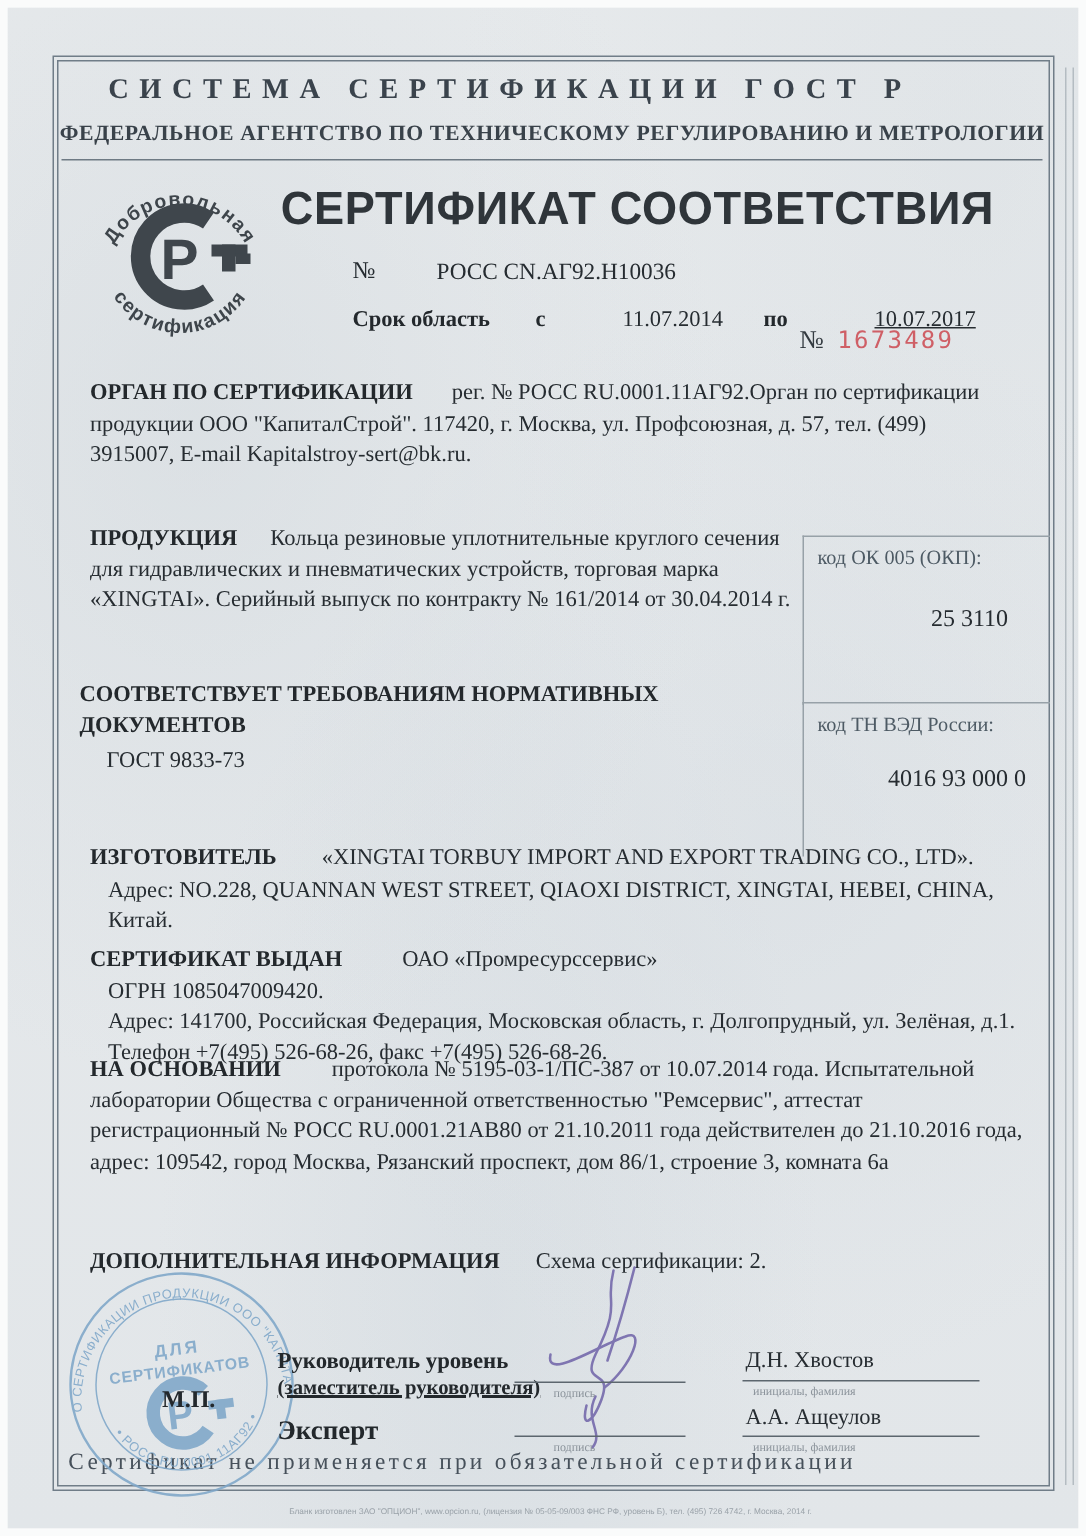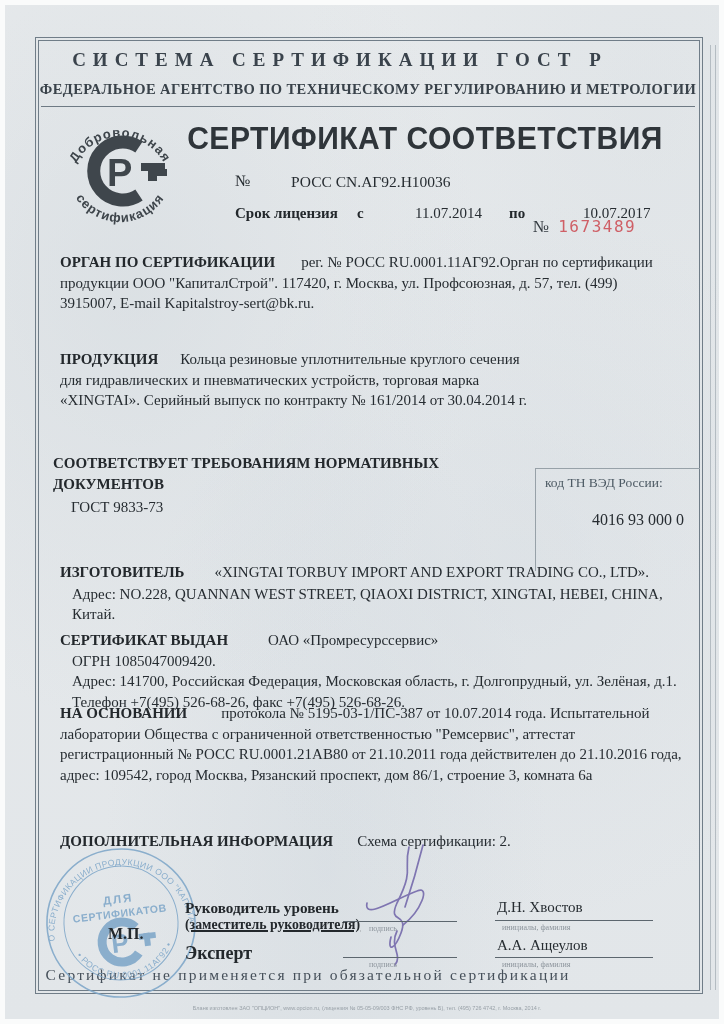--- a/index.html
+++ b/index.html
@@ -77,39 +77,43 @@
       <rect x="93" y="50" width="9" height="18"></rect>
       <rect x="102" y="56" width="10" height="7"></rect>
     </g>
   </svg>
 
   <div class="abs title">СЕРТИФИКАТ СООТВЕТСТВИЯ</div>
 
   <span class="abs t15" style="left:230px;top:167px;font-size:16px;">№</span>
   <span class="abs t15" style="left:286px;top:168px;font-size:15.5px;">РОСС CN.АГ92.Н10036</span>
 
-  <span class="abs t15 lbl" style="left:230px;top:200px;">Срок лицензия</span>
+  <span class="abs t15 lbl" style="left:230px;top:200px;">Срок область</span>
   <span class="abs t15 lbl" style="left:352px;top:200px;">с</span>
   <span class="abs t15" style="left:410px;top:200px;">11.07.2014</span>
   <span class="abs t15 lbl" style="left:504px;top:200px;">по</span>
-  <span class="abs t15" style="left:578px;top:200px;">10.07.2017</span>
+  <span class="abs t15" style="left:578px;top:200px;text-decoration:underline;">10.07.2017</span>
 
   <div class="abs serial" style="left:528px;top:212px;">
     <span class="no">№</span>
     <span class="digits" style="color:#cf5f66;">1673489</span>
   </div>
 
   <div class="abs sec" style="left:55px;top:247px;width:615px;">
     <span class="lbl" style="margin-right:26px;">ОРГАН ПО СЕРТИФИКАЦИИ</span><span>рег. № РОСС RU.0001.11АГ92.Орган по сертификации продукции ООО "КапиталСтрой". 117420, г. Москва, ул. Профсоюзная, д. 57, тел. (499) 3915007, E-mail Kapitalstroy-sert@bk.ru.</span>
   </div>
 
   <div class="abs sec" style="left:55px;top:344px;width:478px;">
     <span class="lbl" style="margin-right:22px;">ПРОДУКЦИЯ</span><span>Кольца резиновые уплотнительные круглого сечения для гидравлических и пневматических устройств, торговая марка «XINGTAI». Серийный выпуск по контракту № 161/2014 от 30.04.2014 г.</span>
   </div>
 
+  <div class="abs codebox" style="left:530px;top:352px;width:164px;height:112px;">
+    <div class="cap">код ОК 005 (ОКП):</div>
+    <div class="val" style="right:28px;top:46px;">25 3110</div>
+  </div>
 
   <div class="abs sec" style="left:48px;top:448px;width:475px;">
     <div class="lbl">СООТВЕТСТВУЕТ ТРЕБОВАНИЯМ НОРМАТИВНЫХ ДОКУМЕНТОВ</div>
     <div style="margin-left:18px;margin-top:3px;">ГОСТ 9833-73</div>
   </div>
 
   <div class="abs codebox" style="left:530px;top:463px;width:164px;height:102px;">
     <div class="cap">код ТН ВЭД России:</div>
     <div class="val" style="right:16px;top:42px;">4016 93 000 0</div>
   </div>

